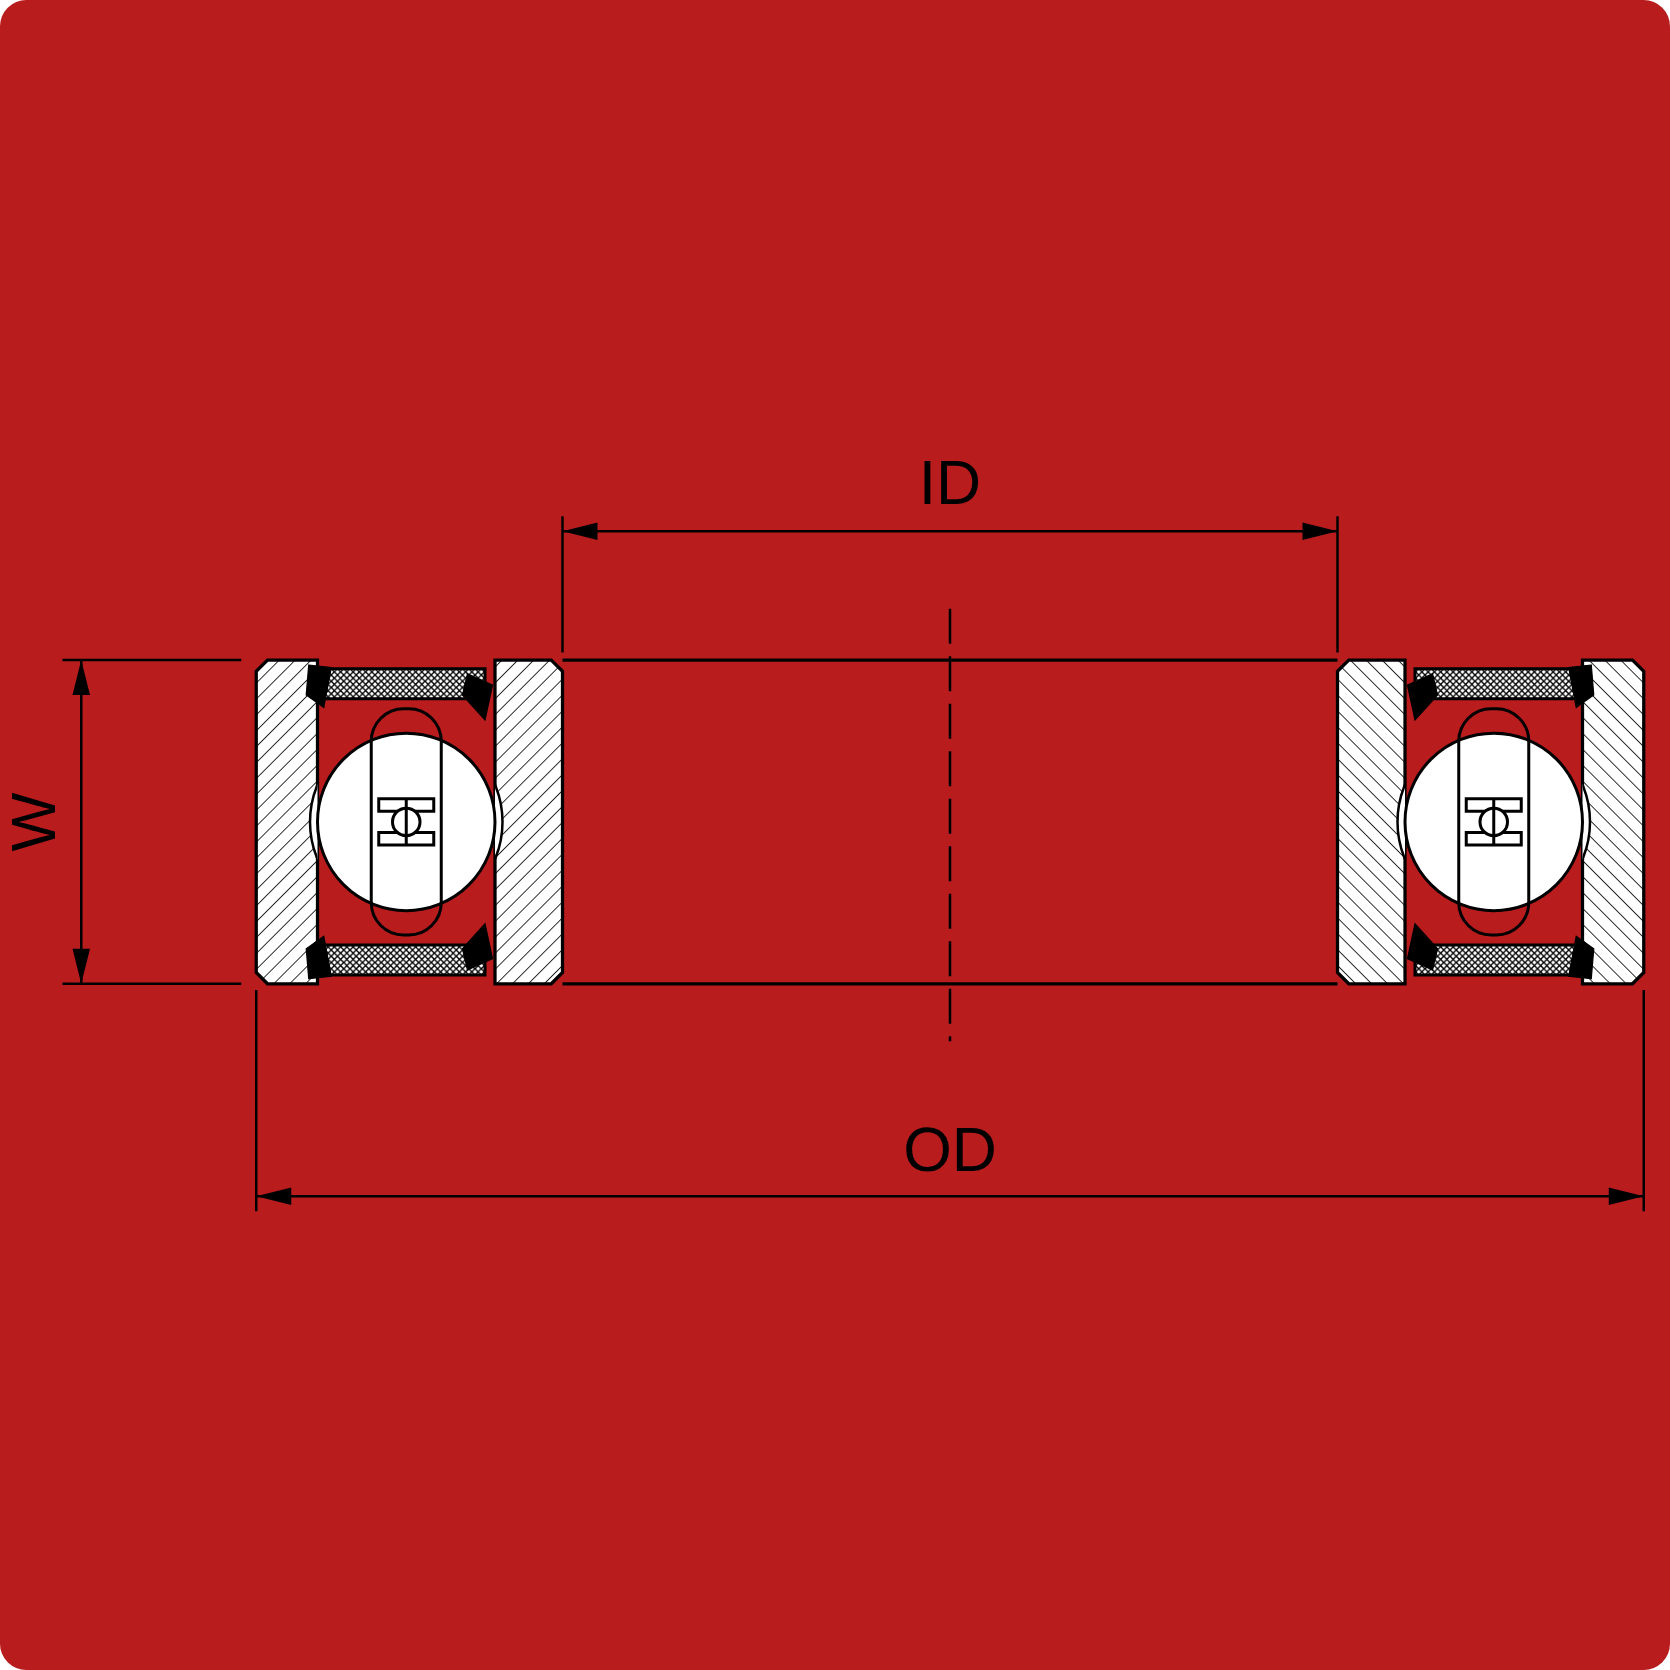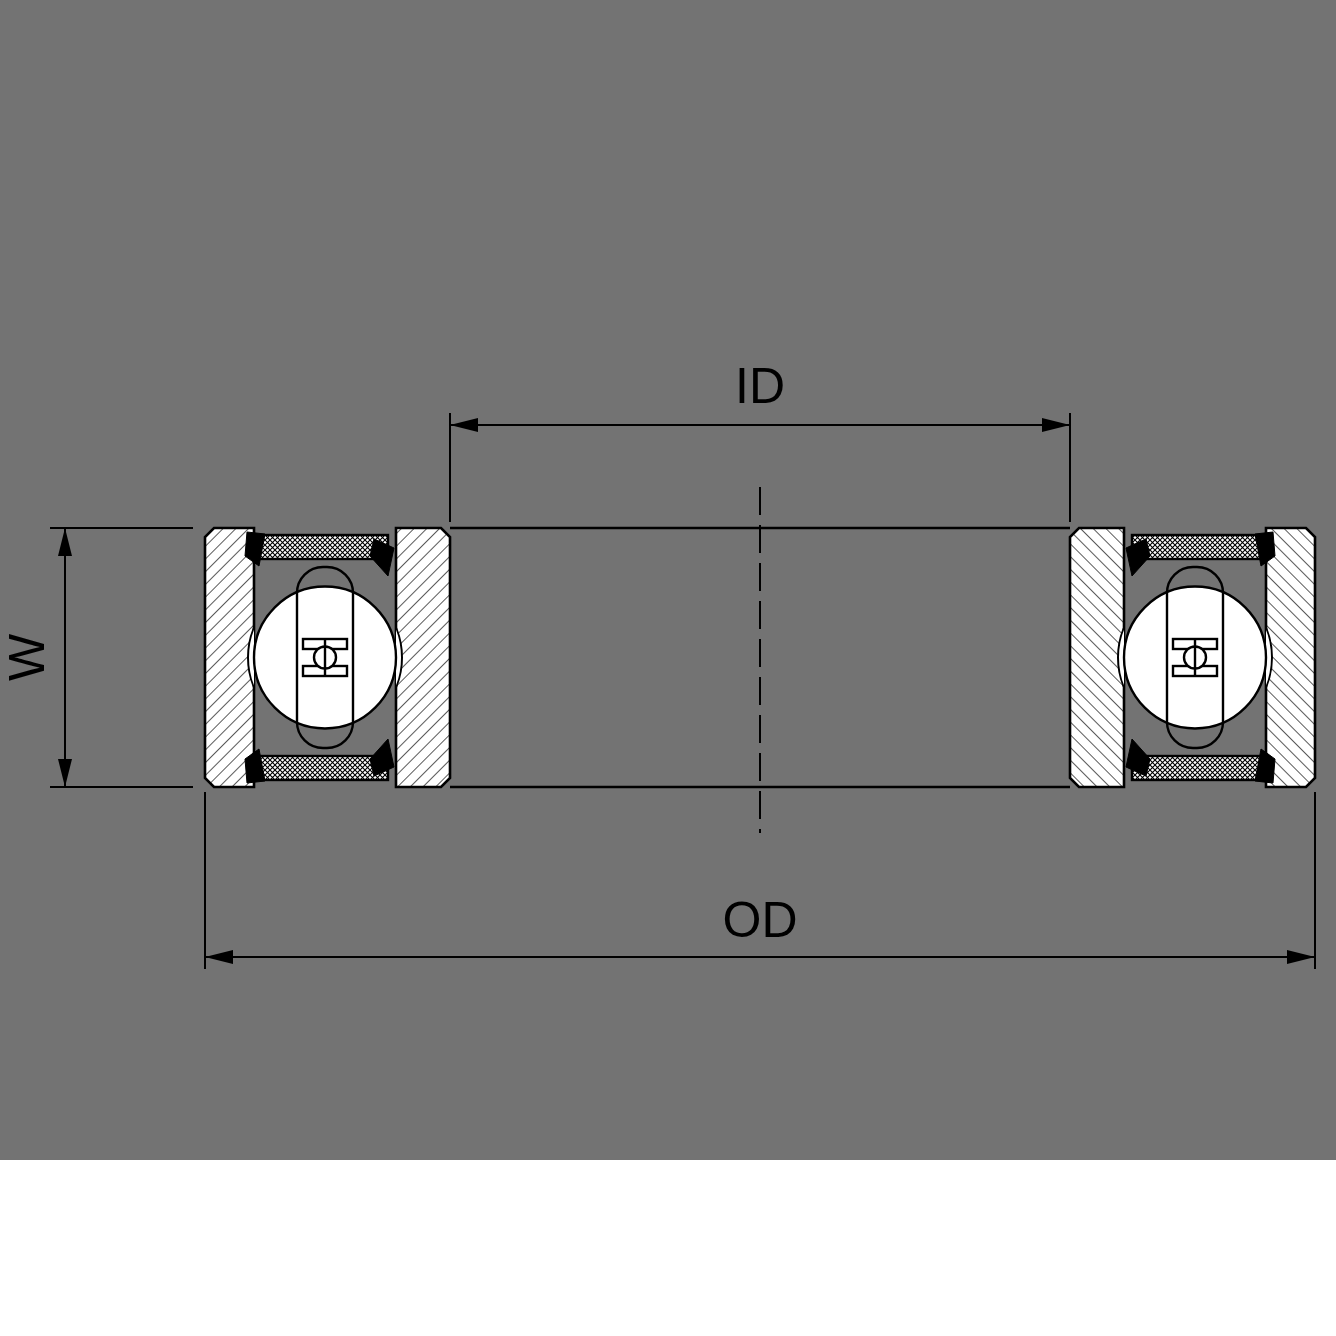--- a/index.html
+++ b/index.html
@@ -3,23 +3,24 @@
 <meta charset="utf-8">
 <style>
   html, body {
     margin: 0;
     padding: 0;
     background: #ffffff;
   }
   .canvas {
     position: relative;
     width: 1336px;
-    height: 1160px;
-    background: #737373;
+    height: 1336px;
+    background: #b91c1c;
     overflow: hidden;
+    border-radius: 21px;
   }
   svg { display: block; }
 
   .hatched     { fill: url(#hatch); stroke: #000; stroke-width: 2.6; }
   .outline       { fill: none; stroke: #000; stroke-width: 2.4; }
   .outline-white { fill: #fff; stroke: #000; stroke-width: 2.4; }
   .groove-fill { fill: #fff; stroke: none; }
   .groove-line { fill: none; stroke: #000; stroke-width: 2; }
   .seal-band   { fill: url(#sealhatch); stroke: #000; stroke-width: 2.4; }
   .black-fill  { fill: #000; stroke: #000; stroke-width: 1; }

